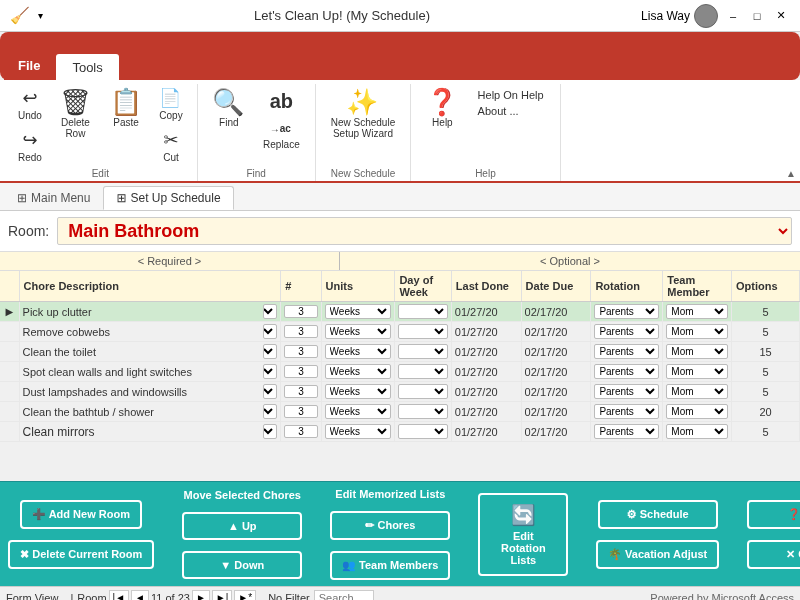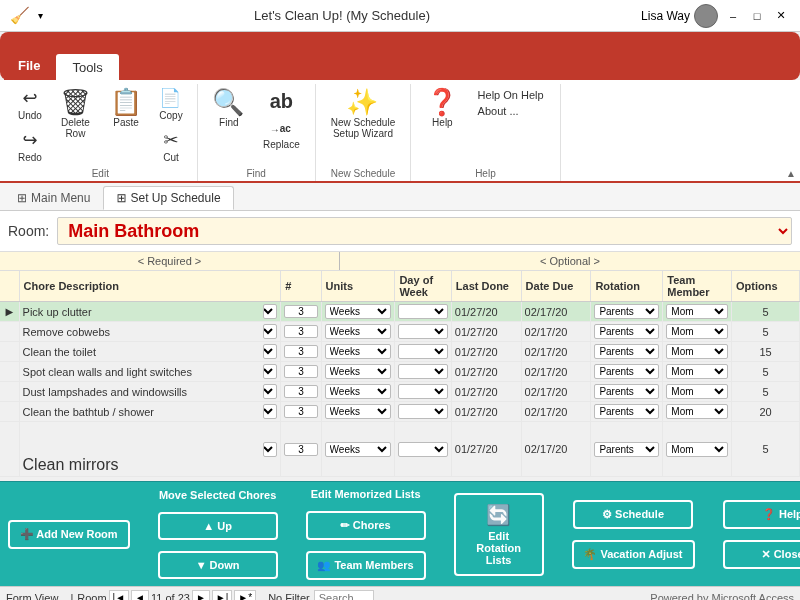--- a/index.html
+++ b/index.html
@@ -671,21 +671,21 @@
         <select class="mini-select">
           <option>Mom</option>
         </select>
       </td>
       <td class="col-points" style="text-align:center;">20</td>
     </tr>
         <tr>
       <td style="text-align:center;font-size:10px;"></td>
       <td class="col-desc">
         <div style="display:flex;align-items:center;">
-          <span style="flex:1;font-size:16px;margin-top:32px;">Clean mirrors</span>
+          <span style="flex:1;font-size:12px;">Clean mirrors</span>
           <select class="mini-select" style="width:14px;padding:0;"><option>▾</option></select>
         </div>
       </td>
       <td class="col-num">
         <input class="mini-input" value="3" style="">
       </td>
       <td class="col-units">
         <select class="mini-select">
           <option>Weeks</option>
         </select>
@@ -710,20 +710,21 @@
       <td class="col-points" style="text-align:center;">5</td>
     </tr>
       </tbody>
   </table>
 </div>
 
 <div class="bottom-panel">
 
   <div class="bottom-group">
     <button class="bottom-btn">➕ Add New Room</button>
+    <button class="bottom-btn">✖ Delete Current Room</button>
   </div>
 
   <div class="bottom-sep"></div>
 
   <div class="bottom-group">
     <div style="color:white;font-size:11px;font-weight:bold;text-align:center;">Move Selected Chores</div>
     <button class="bottom-btn">▲  Up</button>
     <button class="bottom-btn">▼  Down</button>
   </div>
 

